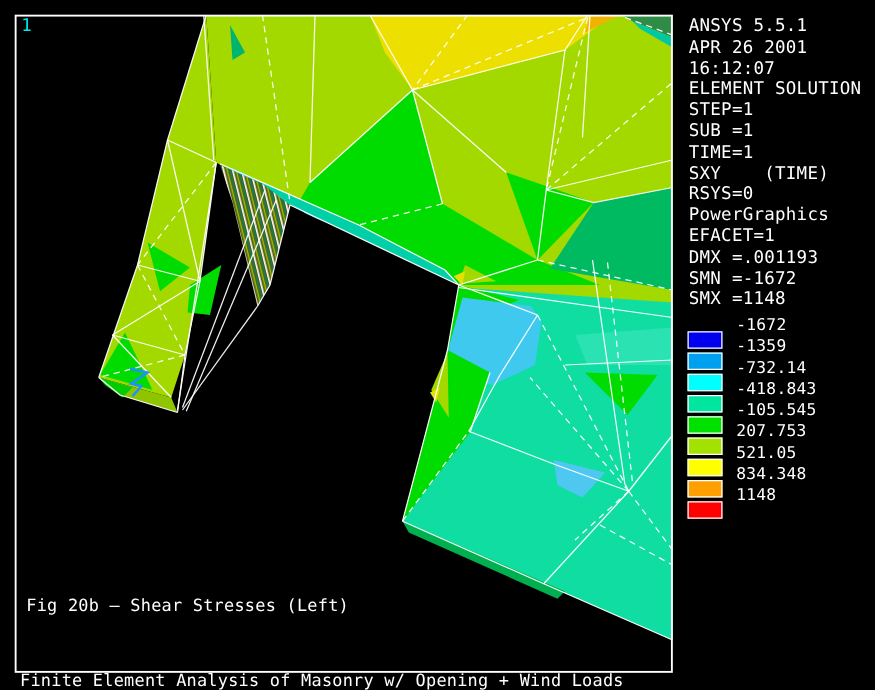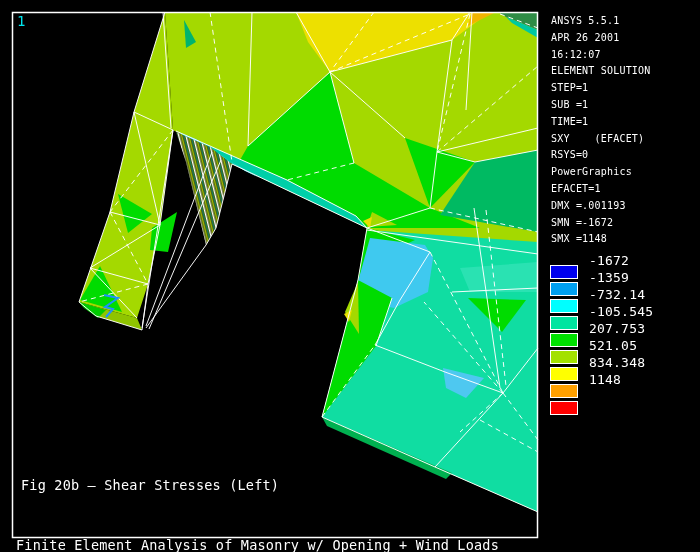--- a/index.html
+++ b/index.html
@@ -8,21 +8,21 @@
     font-family:"DejaVu Sans Mono","Liberation Mono",monospace;color:#fff;
   }
   #plot-svg{position:absolute;left:0;top:0;}
   .plot-number{
     position:absolute;left:17px;top:13px;font-size:14px;color:#00E5EE;z-index:5;
   }
   .sidebar{
     position:absolute;left:551px;top:13px;width:148px;z-index:5;
   }
   .sidebar .sline{
-    font-size:10px;line-height:16.8px;white-space:pre;letter-spacing:0.2px;
+    font-size:14px;line-height:16.8px;white-space:pre;letter-spacing:0.2px;
   }
   .legend-labels{
     position:absolute;left:589px;top:252px;width:110px;z-index:5;
   }
   .legend-labels .llabel{
     font-size:13px;line-height:17px;white-space:pre;letter-spacing:0.2px;
   }
   .legend-swatch{
     position:absolute;left:550px;width:26px;height:12px;
     border:1px solid #fff;z-index:5;
@@ -152,21 +152,21 @@
   <div class="plot-number">1</div>
 
   <div class="sidebar">
     <div class="sline">ANSYS 5.5.1</div>
     <div class="sline">APR 26 2001</div>
     <div class="sline">16:12:07</div>
     <div class="sline">ELEMENT SOLUTION</div>
     <div class="sline">STEP=1</div>
     <div class="sline">SUB =1</div>
     <div class="sline">TIME=1</div>
-    <div class="sline">SXY    (EFACET)</div>
+    <div class="sline">SXY    (TIME)</div>
     <div class="sline">RSYS=0</div>
     <div class="sline">PowerGraphics</div>
     <div class="sline">EFACET=1</div>
     <div class="sline">DMX =.001193</div>
     <div class="sline">SMN =-1672</div>
     <div class="sline">SMX =1148</div>
   </div>
 
   <div class="legend-swatch" style="top: 265px; background: rgb(0, 0, 238);"></div>
   <div class="legend-swatch" style="top: 282px; background: rgb(0, 160, 240);"></div>
@@ -175,20 +175,21 @@
   <div class="legend-swatch" style="top: 333px; background: rgb(0, 225, 0);"></div>
   <div class="legend-swatch" style="top: 350px; background: rgb(163, 225, 0);"></div>
   <div class="legend-swatch" style="top: 367px; background: rgb(255, 255, 0);"></div>
   <div class="legend-swatch" style="top: 384px; background: rgb(255, 160, 0);"></div>
   <div class="legend-swatch" style="top: 401px; background: rgb(255, 0, 0);"></div>
 
   <div class="legend-labels">
     <div class="llabel">-1672</div>
     <div class="llabel">-1359</div>
     <div class="llabel">-732.14</div>
+    <div class="llabel">-418.843</div>
     <div class="llabel">-105.545</div>
     <div class="llabel">207.753</div>
     <div class="llabel">521.05</div>
     <div class="llabel">834.348</div>
     <div class="llabel">1148</div>
   </div>
 
   <div class="caption" id="caption-figure">Fig 20b — Shear Stresses (Left)</div>
   <div class="caption" id="caption-title">Finite Element Analysis of Masonry w/ Opening + Wind Loads</div>
 

